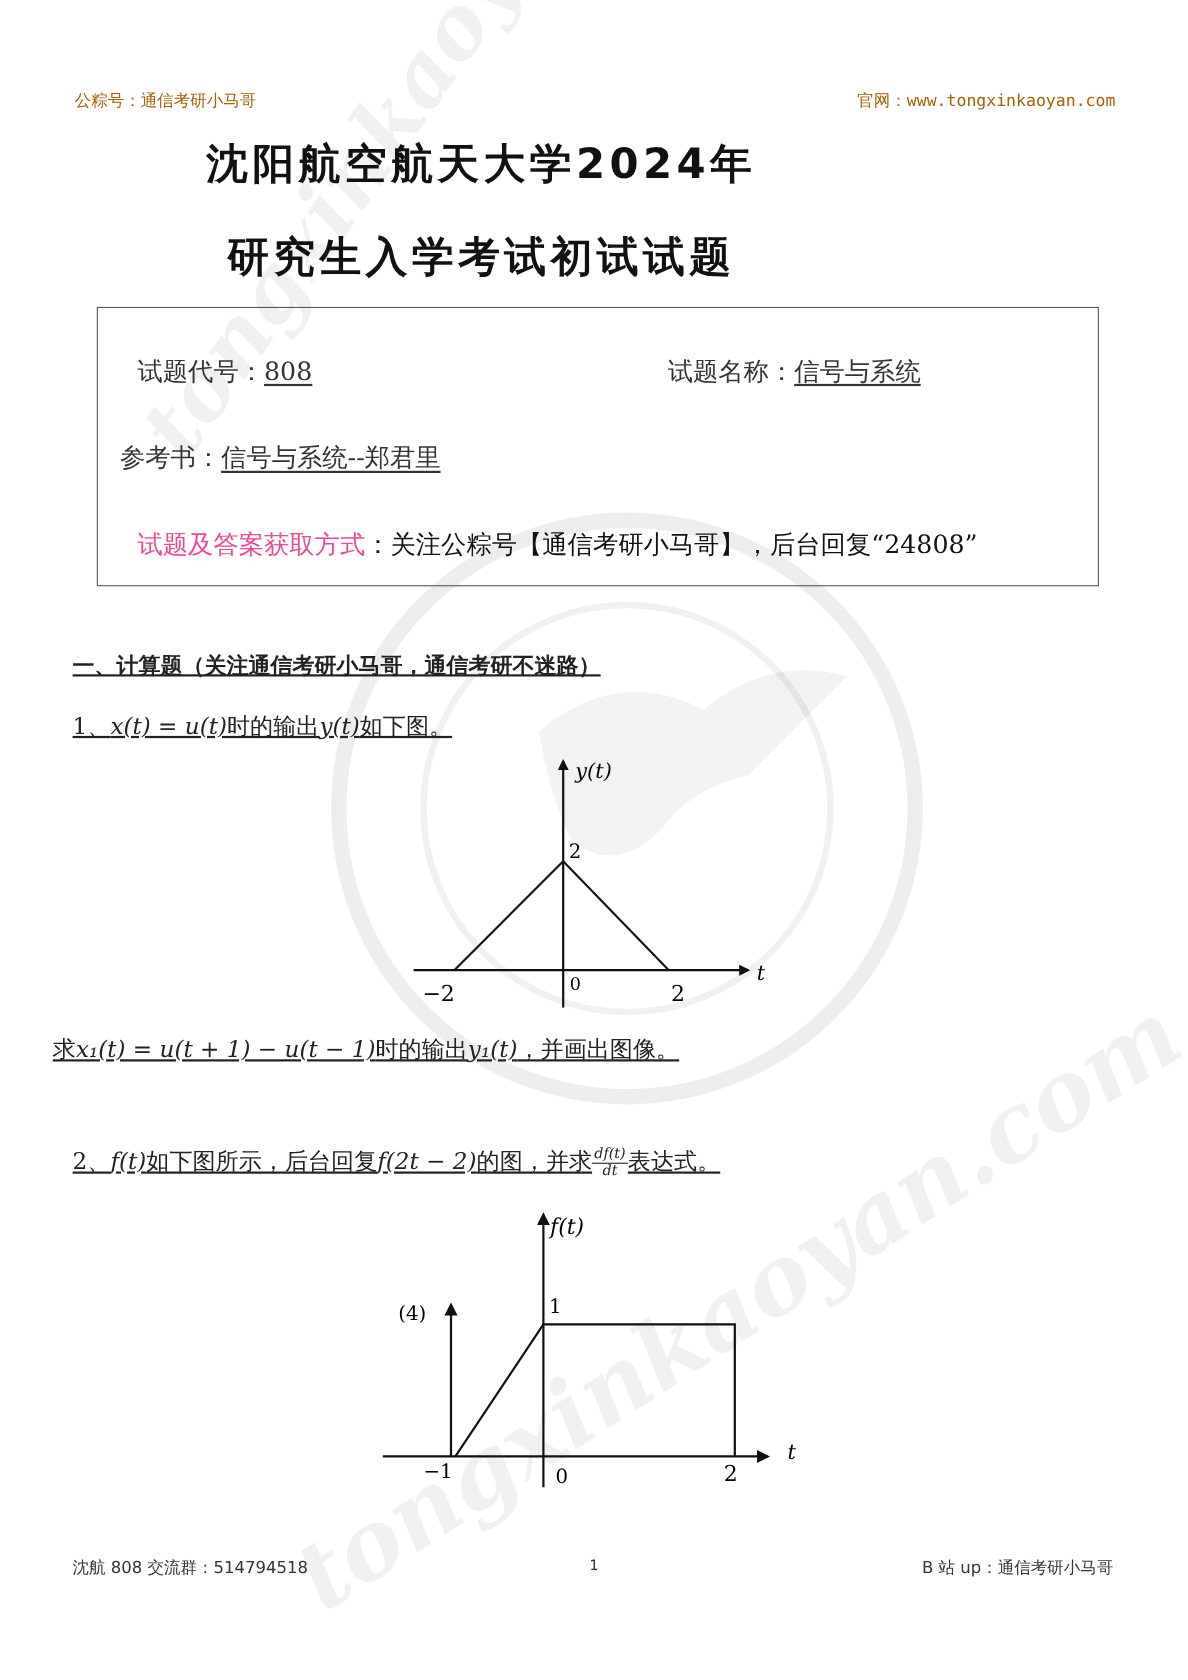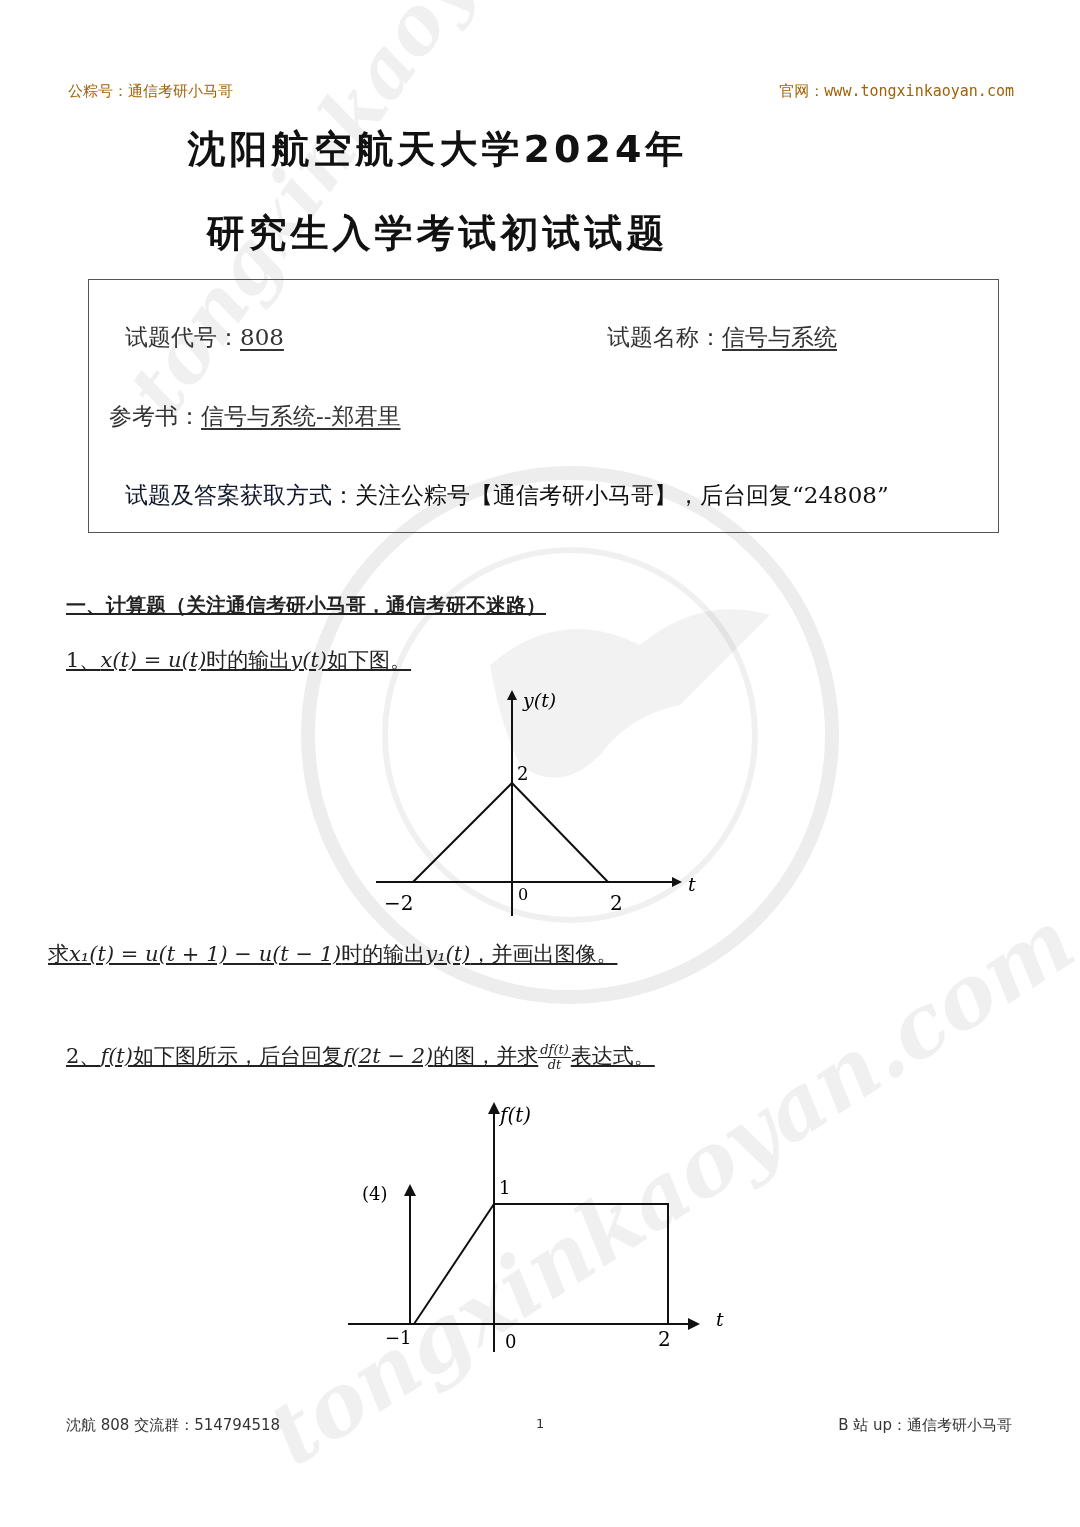--- a/index.html
+++ b/index.html
@@ -6,21 +6,21 @@
   body {
     width: 1080px; height: 1527px; background: #ffffff; position: relative; overflow: hidden;
     font-family: "DejaVu Serif", "Liberation Serif", serif; color: #111;
   }
   .abs { position: absolute; }
   .hdr { font-family: "DejaVu Sans Mono", "Liberation Mono", monospace; font-size: 15px; color: #a16207; }
   .title { left: 0; width: 875px; text-align: center; font-family: "DejaVu Sans", "Liberation Sans", sans-serif; font-weight: bold; font-size: 38px; color: #111; letter-spacing: 4px; }
   .infobox { left: 88px; top: 279px; width: 911px; height: 254px; border: 1.5px solid #555; box-sizing: border-box; }
   .info { font-family: "DejaVu Serif", "Liberation Serif", serif; font-size: 23px; color: #333; margin-left: 22px; }
   .u { text-decoration: underline; text-underline-offset: 4px; }
-  .red { color: #0f172a; }
+  .red { color: #ec4899; }
   .q { font-size: 21px; color: #222; text-decoration: underline; }
   .bold { font-weight: bold; font-family: "DejaVu Sans", "Liberation Sans", sans-serif; }
   .math { font-style: italic; font-family: "DejaVu Serif", "Liberation Serif", serif; }
   .footer { font-family: "DejaVu Sans", "Liberation Sans", sans-serif; font-size: 15px; color: #333; }
   .wm { color: rgba(0,0,0,0.06); font-family: "DejaVu Serif", serif; font-style: italic; font-weight: bold; }
   svg text { font-family: "DejaVu Serif", "Liberation Serif", serif; }
   .frac { display: inline-block; vertical-align: middle; text-align: center; font-size: 13px; line-height: 1.1; }
   .frac span { display: block; }
   .frac .num { border-bottom: 1px solid #222; padding: 0 2px; }
 </style>

